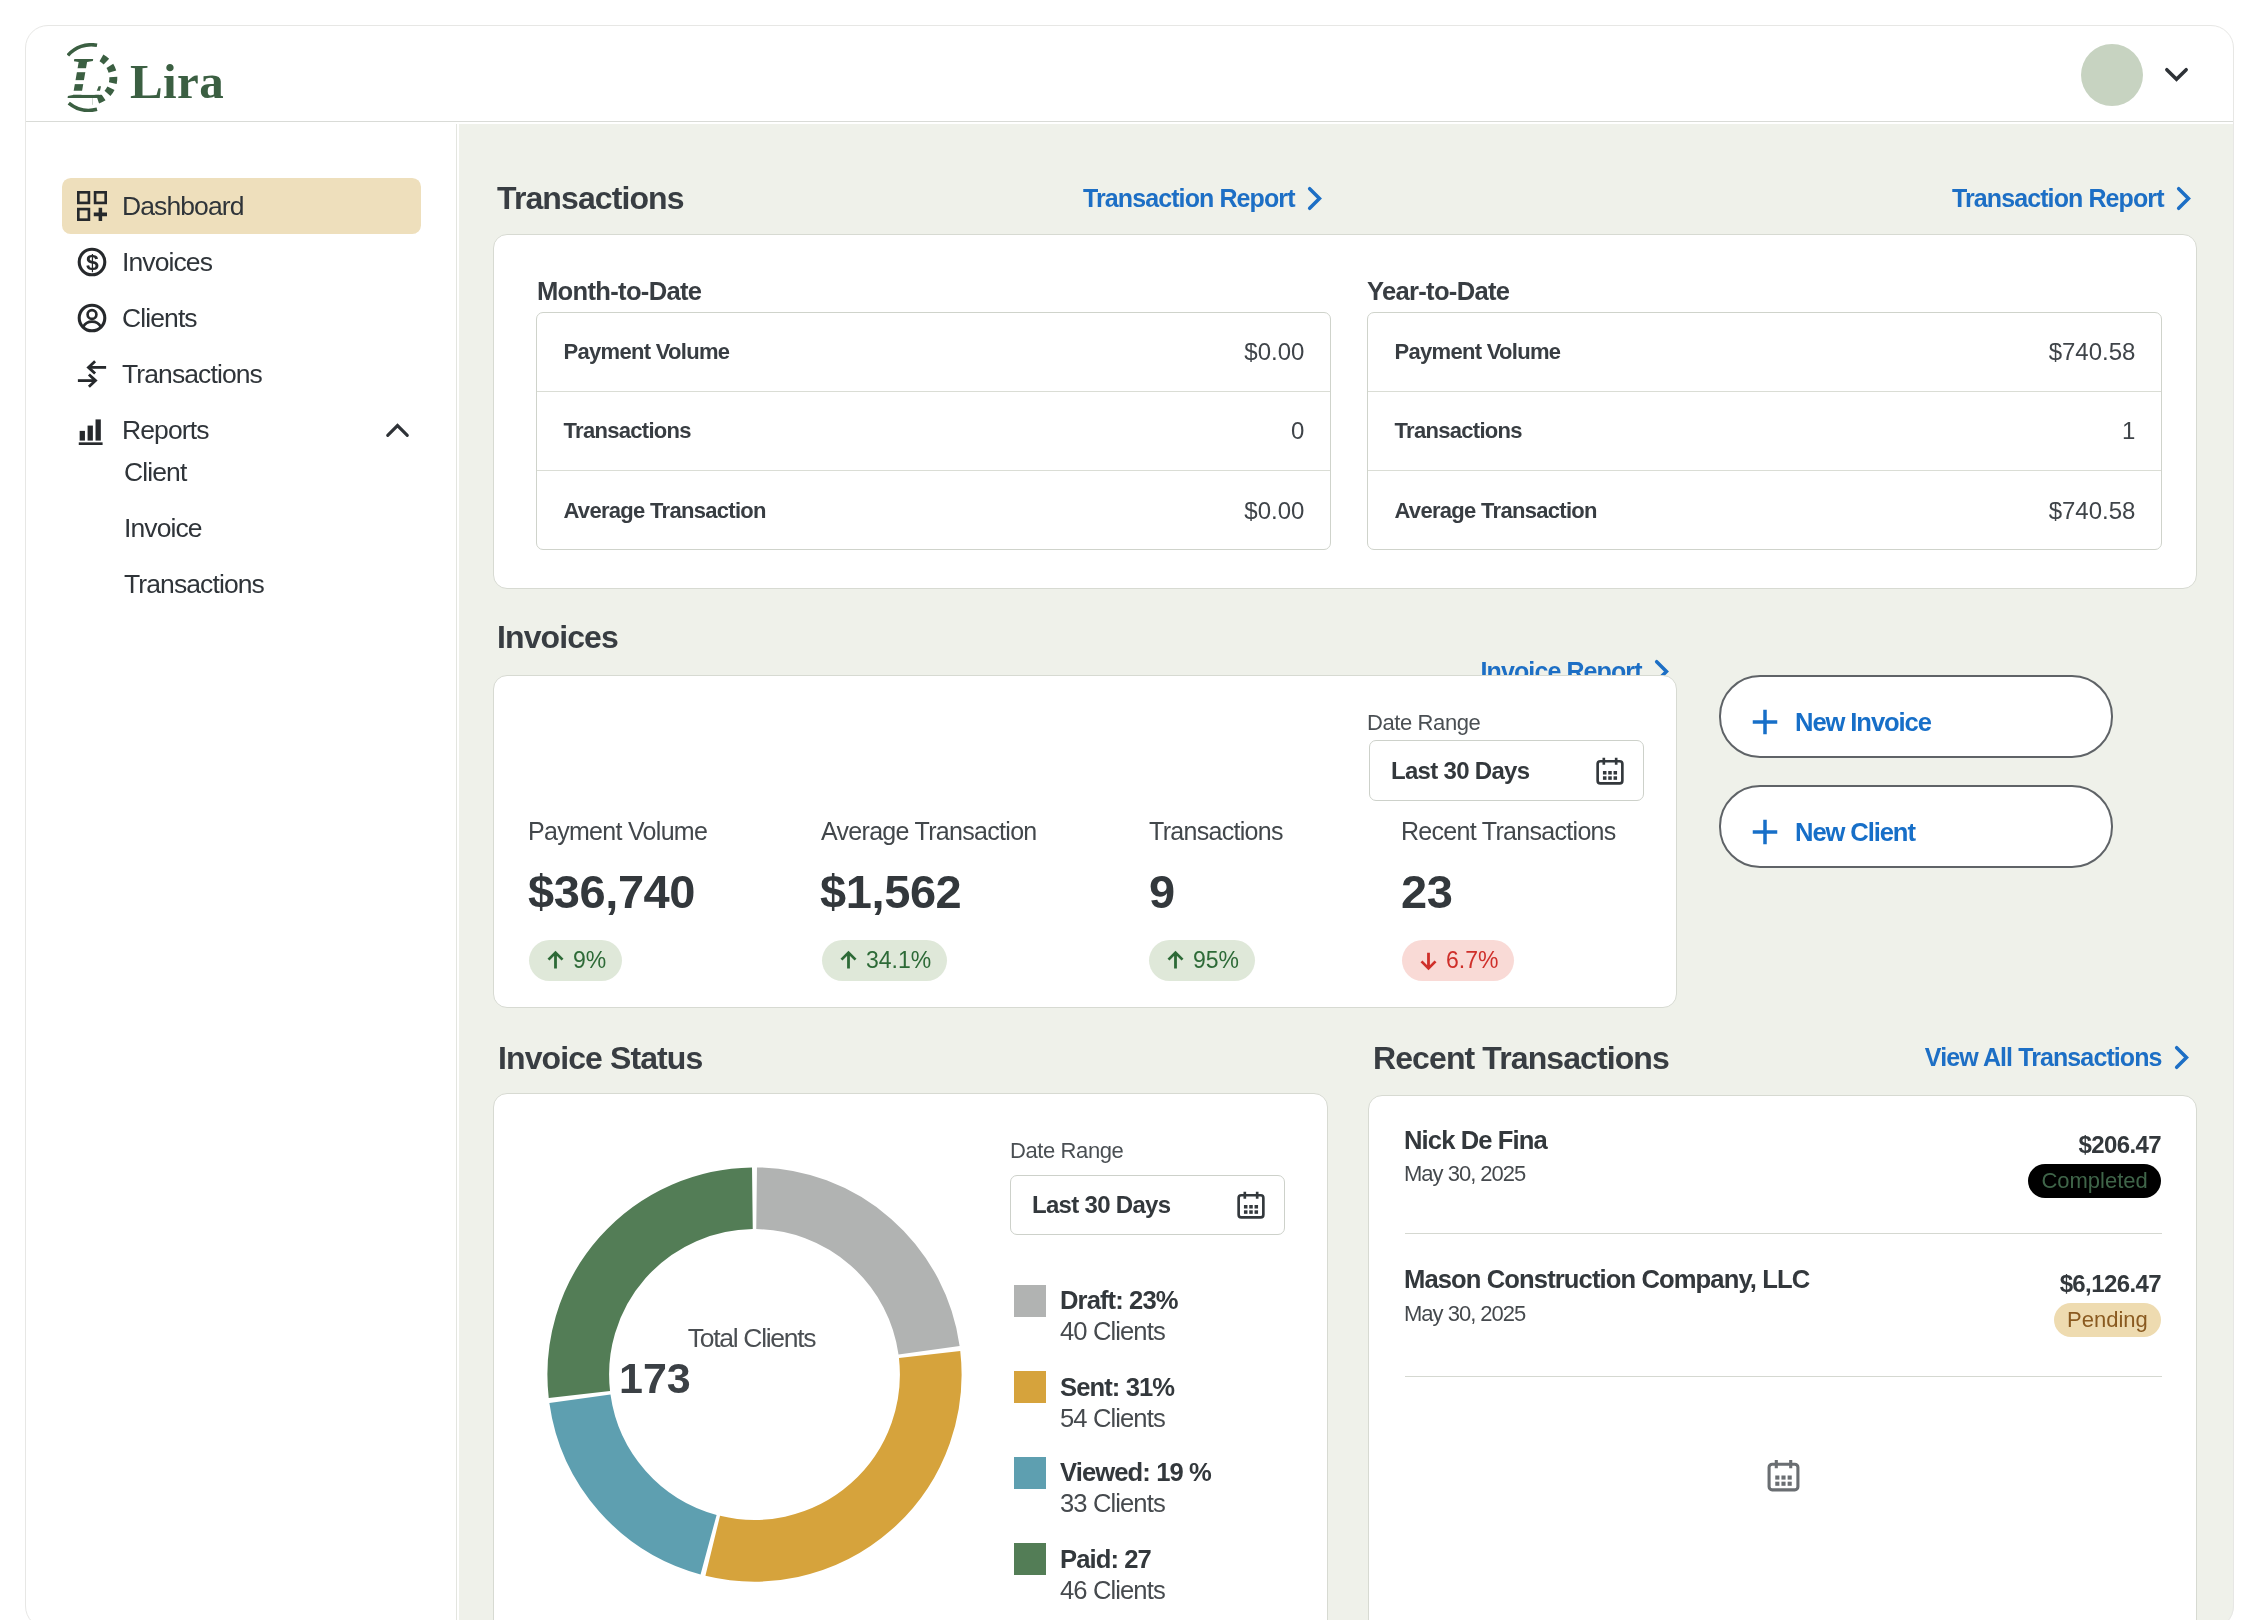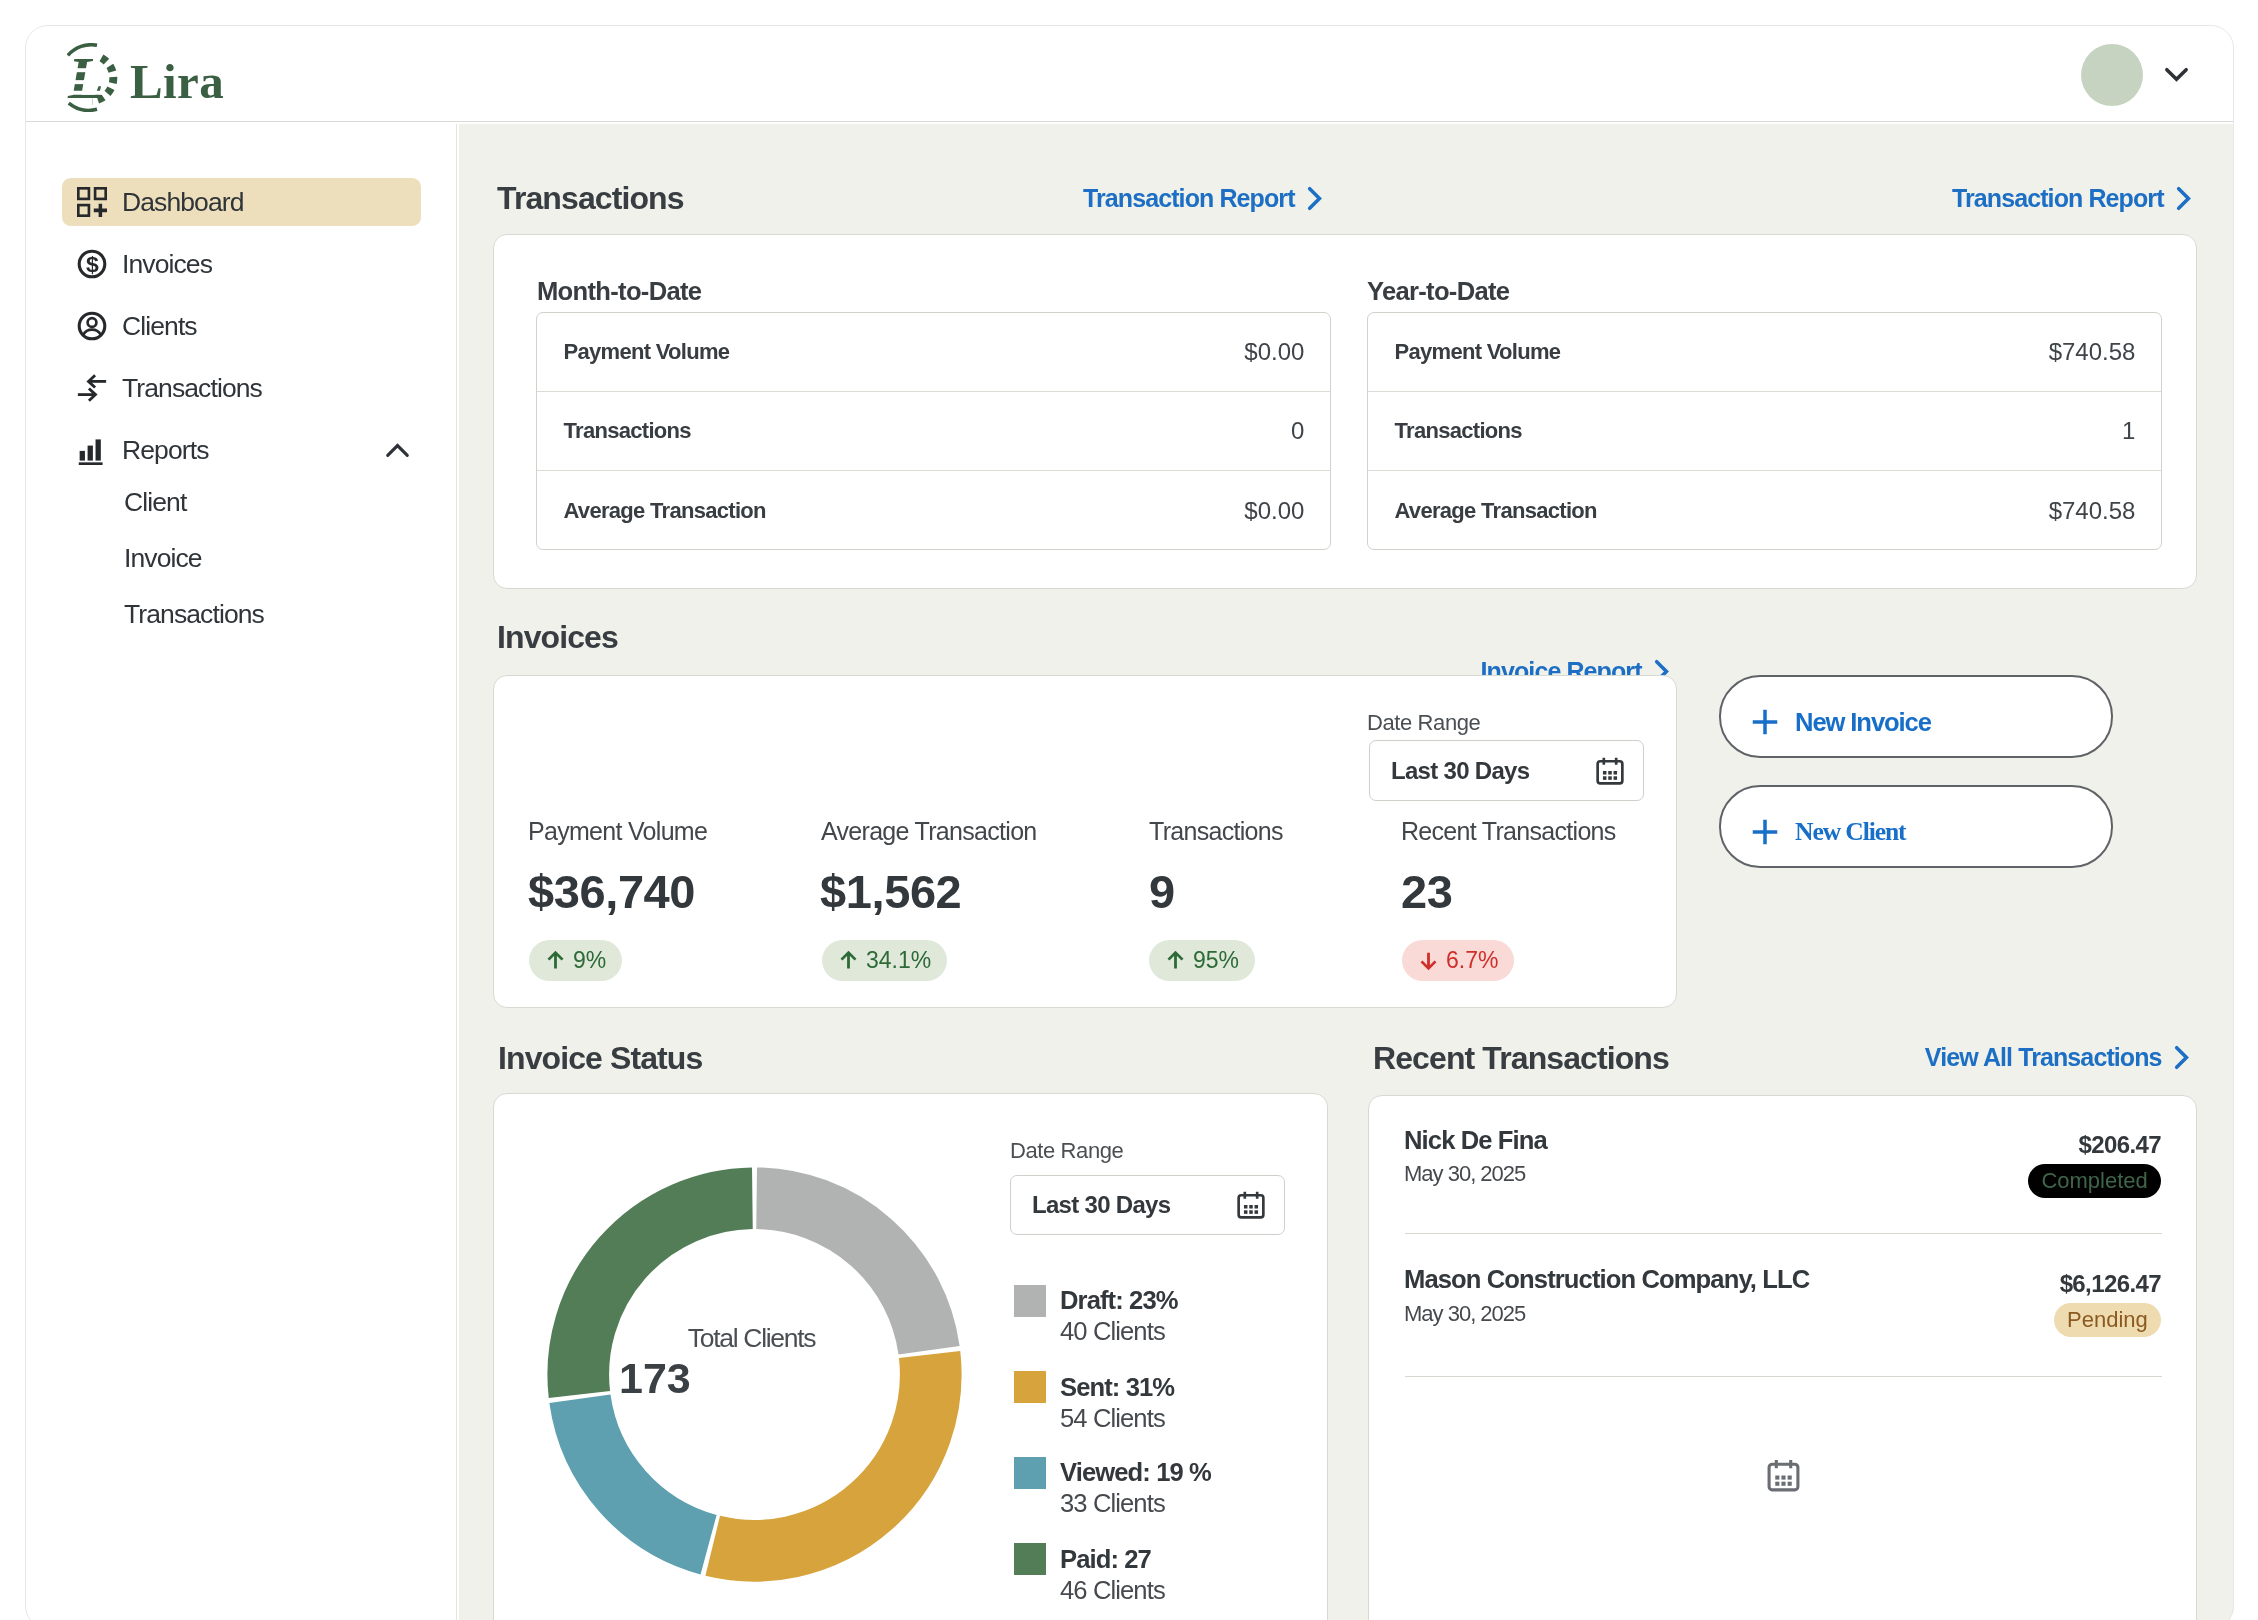--- a/index.html
+++ b/index.html
@@ -5,21 +5,21 @@
 * { margin:0; padding:0; box-sizing:border-box; }
 html,body { width:2258px; height:1621px; background:#ffffff; font-family:"Liberation Sans", sans-serif; overflow:hidden; }
 .app { position:absolute; left:25px; top:25px; width:2209px; height:1604px; background:#ffffff; border-radius:23px; overflow:hidden; }
 .appborder { position:absolute; left:25px; top:25px; width:2209px; height:1604px; border:1.8px solid #e7e7e5; border-radius:23px; z-index:50; pointer-events:none; }
 .header { position:absolute; left:0; top:0; width:2209px; height:97px; background:#fff; border-bottom:1.8px solid #d9dbd7; z-index:5; }
 .sidebar { position:absolute; left:0; top:99px; width:432px; bottom:0; background:#fff; border-right:1.8px solid #e3e5df; }
 .content { position:absolute; left:434px; top:99px; right:0; bottom:0; background:#eff1ea; }
 .lira { position:absolute; left:105px; top:39px; font-family:"Liberation Serif", serif; font-weight:bold; font-size:49px; color:#3b5f42; line-height:35px; letter-spacing:0.4px; }
 .avatar { position:absolute; left:2056px; top:19.4px; width:62px; height:62px; border-radius:50%; background:#c7d3c1; }
 .navlist { position:absolute; left:37px; top:54px; width:359px; }
-.nav-item { height:48px; margin-bottom:14px; display:flex; align-items:center; padding-left:15px; border-radius:8.8px; font-size:26.5px; color:#2f3439; font-weight:500; letter-spacing:-0.9px; }
+.nav-item { height:56px; display:flex; align-items:center; padding-left:15px; border-radius:8.8px; font-size:26.5px; color:#2f3439; font-weight:500; letter-spacing:-0.9px; }
 .nav-item.active { background:#eedfbc; }
 .nav-item svg { margin-right:15px; flex:none; }
 .nav-item .grow { flex:1; }
 .subitem { height:56px; display:flex; align-items:center; padding-left:62px; font-size:26.5px; color:#2f3439; font-weight:400; letter-spacing:-0.9px; }
 .sec-h { position:absolute; font-size:32px; font-weight:700; color:#383d42; letter-spacing:-0.9px; }
 .linkline { position:absolute; display:flex; align-items:center; font-size:25px; font-weight:600; color:#1d6fc5; letter-spacing:-0.9px;margin-left:43px; }
 .linkline svg { margin-left:12.4px; }
 .card { position:absolute; background:#fff; border:1.8px solid #d7dad2; border-radius:14px; }
 .ibox { position:absolute; border:1.8px solid #cfd3cb; border-radius:7px; }
 .irow { height:79px; display:flex; align-items:center; padding:0 25.6px 0 26.5px; border-bottom:1.8px solid #daddd5; }
@@ -230,21 +230,21 @@
           <path d="M12 3 V20 M4 13 L12 21 L20 13" stroke="#cf2f2a" stroke-width="3.2" fill="none"></path>
         </svg>
       6.7%</div>
   </div>
   <div class="bigbtn" style="left:1694px; top:650px;">
     <svg class="plus" width="28" height="28" viewBox="0 0 32 32">
         <path d="M16 2 V30 M2 16 H30" stroke="#176fc8" stroke-width="4" fill="none"></path>
       </svg>
     <div class="btxt">New Invoice</div>
   </div>
-  <div class="bigbtn" style="left:1694px; top:760px;font-family:Liberation Serif, serif;">
+  <div class="bigbtn" style="left:1694px; top:760px;">
     <svg class="plus" width="28" height="28" viewBox="0 0 32 32">
         <path d="M16 2 V30 M2 16 H30" stroke="#176fc8" stroke-width="4" fill="none"></path>
       </svg>
     <div class="btxt">New Client</div>
   </div>
 
   <div class="sec-h" style="left:473px; top:1015px;">Invoice Status</div>
   <div class="sec-h" style="left:1348px; top:1015px;">Recent Transactions</div>
   <div class="linkline" style="top:1018px; right:44px;">View All Transactions
     <svg width="16" height="25" viewBox="0 0 18 28">

